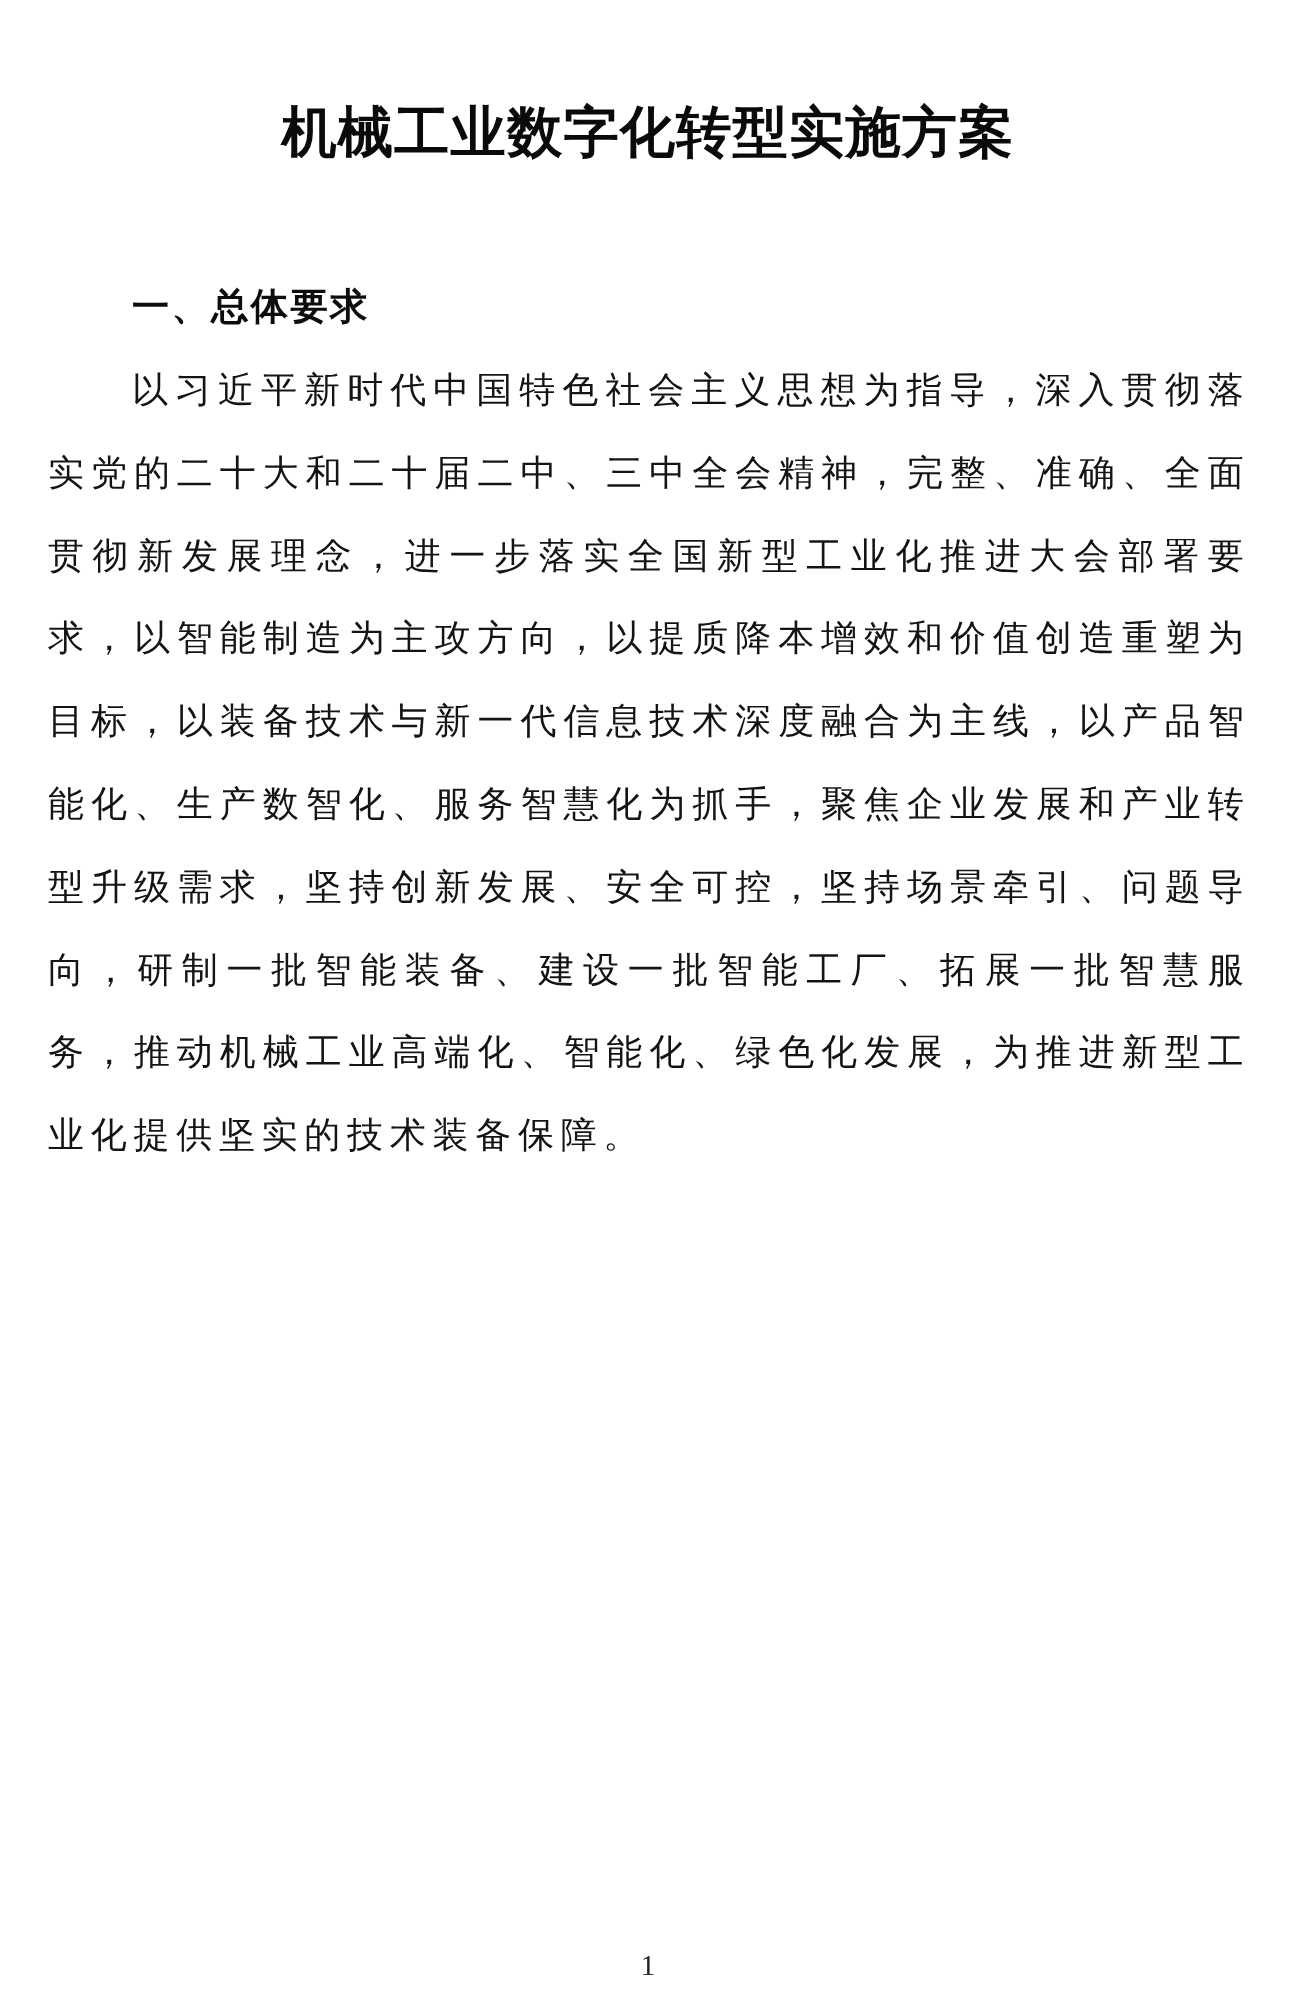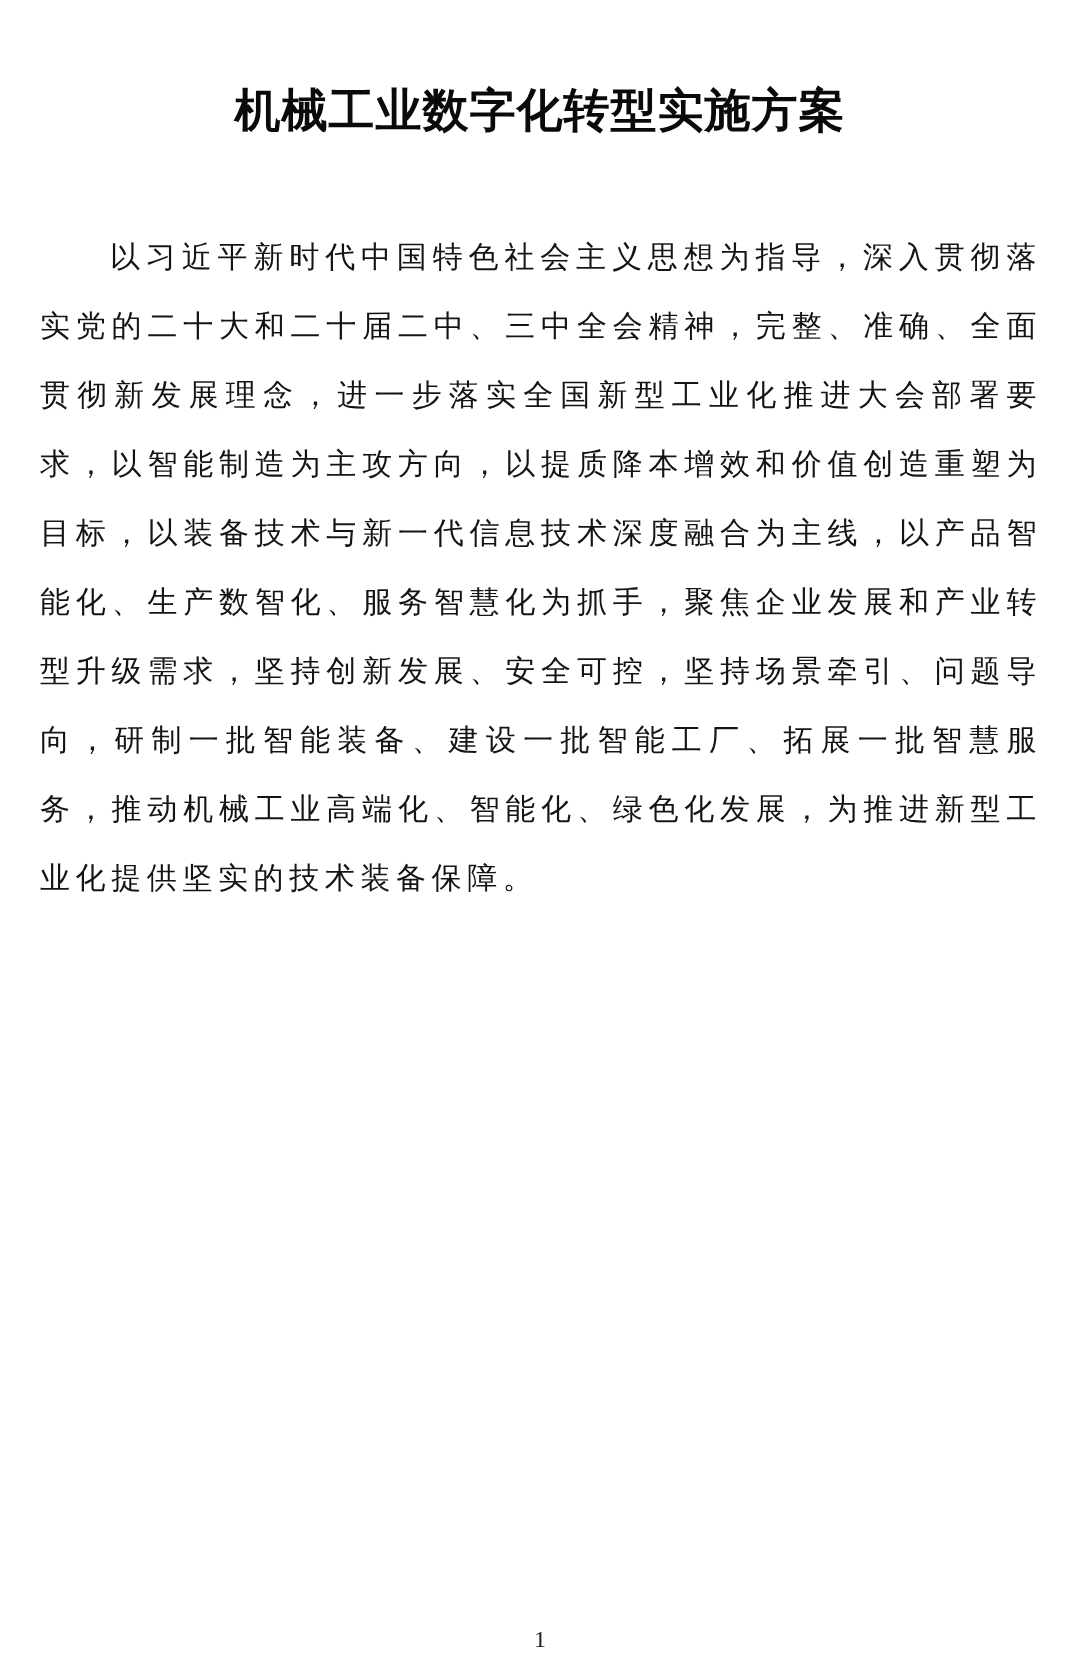--- a/index.html
+++ b/index.html
@@ -76,18 +76,19 @@
     }
   </style>
 </head>
 <body>
 
 <div class="page">
   <h1 class="doc-title">机械工业数字化转型实施方案</h1>
 
   <div class="body-text">
 
+    <h2 class="section-heading">一、总体要求</h2>
 
     <p class="para">以习近平新时代中国特色社会主义思想为指导，深入贯彻落实党的二十大和二十届二中、三中全会精神，完整、准确、全面贯彻新发展理念，进一步落实全国新型工业化推进大会部署要求，以智能制造为主攻方向，以提质降本增效和价值创造重塑为目标，以装备技术与新一代信息技术深度融合为主线，以产品智能化、生产数智化、服务智慧化为抓手，聚焦企业发展和产业转型升级需求，坚持创新发展、安全可控，坚持场景牵引、问题导向，研制一批智能装备、建设一批智能工厂、拓展一批智慧服务，推动机械工业高端化、智能化、绿色化发展，为推进新型工业化提供坚实的技术装备保障。</p>
   </div>
 
   <div class="page-number">1</div>
 </div>
 
 </body></html>

